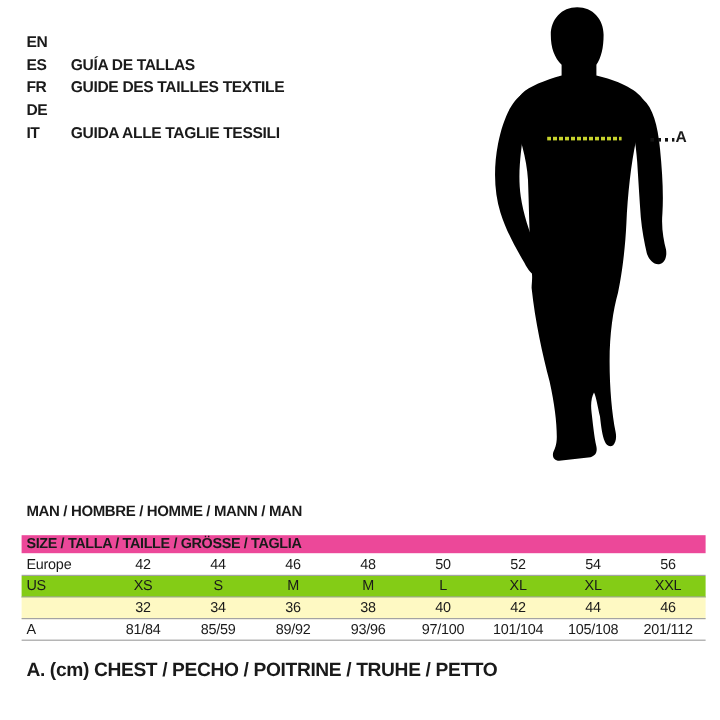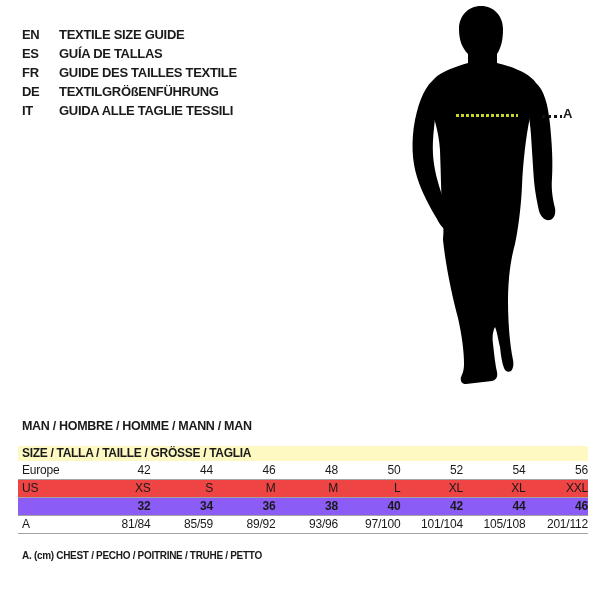--- a/index.html
+++ b/index.html
@@ -21,43 +21,41 @@
   .measure-yellow{left:456px;top:114px;width:62px;}
   .measure-black{left:542px;top:115px;width:20px;}
   .measure-label{left:563px;top:106px;font-size:13px;font-weight:bold;}
   
   .section-title{left:22px;top:419px;font-size:12.5px;font-weight:bold;letter-spacing:-0.3px;text-align:right;}
   
   .size-table{left:18px;top:446px;width:570px;}
   .thead{height:15px;line-height:15px;padding-left:4px;font-size:12px;font-weight:bold;letter-spacing:-0.3px;margin-bottom:1px;}
   .trow{display:flex;height:17px;line-height:17px;font-size:12px;letter-spacing:-0.2px;border-bottom:1px solid #a3a3a3;}
   .tlabel{width:66px;padding-left:4px;text-align:left;}
-  .tcell{flex:1;text-align:right;}
+  .tcell{flex:1;text-align:center;}
   
-  .footnote{left:22px;top:550px;font-size:10px;font-weight:bold;letter-spacing:-0.3px;}
+  .footnote{left:22px;top:550px;font-size:16px;font-weight:bold;letter-spacing:-0.3px;}
 </style>
 </head>
 <body>
 
 <div class="abs lang-list">
     <div class="lang-row">
       <div class="lang-code">EN</div>
-      <div>TEXTILE SIZE GUIDE</div>
     </div>
     <div class="lang-row">
       <div class="lang-code">ES</div>
       <div>GUÍA DE TALLAS</div>
     </div>
     <div class="lang-row">
       <div class="lang-code">FR</div>
       <div>GUIDE DES TAILLES TEXTILE</div>
     </div>
     <div class="lang-row">
       <div class="lang-code">DE</div>
-      <div>TEXTILGRÖßENFÜHRUNG</div>
     </div>
     <div class="lang-row">
       <div class="lang-code">IT</div>
       <div>GUIDA ALLE TAGLIE TESSILI</div>
     </div>
   </div>
 
 <div class="abs cats">
 </div>
 
@@ -122,45 +120,45 @@
 
 <div class="abs measure-line measure-yellow" style="background: repeating-linear-gradient(90deg, rgb(198, 210, 45) 0px, rgb(198, 210, 45) 3px, transparent 3px, transparent 5px);"></div>
 
 <div class="abs measure-line measure-black" style="background: repeating-linear-gradient(90deg, rgb(17, 17, 17) 0px, rgb(17, 17, 17) 3px, transparent 3px, transparent 6px);"></div>
 
 <div class="abs measure-label">A</div>
 
 <div class="abs section-title">MAN / HOMBRE / HOMME / MANN / MAN</div>
 
 <div class="abs size-table">
-  <div class="thead" style="background: #fef9c3;">SIZE / TALLA / TAILLE / GRÖSSE / TAGLIA</div>
+  <div class="thead" style="background: #ec4899;">SIZE / TALLA / TAILLE / GRÖSSE / TAGLIA</div>
   <div>
       <div class="trow">
         <div class="tlabel">Europe</div>
         <div class="tcell">42</div>
         <div class="tcell">44</div>
         <div class="tcell">46</div>
         <div class="tcell">48</div>
         <div class="tcell">50</div>
         <div class="tcell">52</div>
         <div class="tcell">54</div>
         <div class="tcell">56</div>
       </div>
-      <div class="trow" style="background: #ef4444;">
+      <div class="trow" style="background: #84cc16;">
         <div class="tlabel">US</div>
         <div class="tcell">XS</div>
         <div class="tcell">S</div>
         <div class="tcell">M</div>
         <div class="tcell">M</div>
         <div class="tcell">L</div>
         <div class="tcell">XL</div>
         <div class="tcell">XL</div>
         <div class="tcell">XXL</div>
       </div>
-      <div class="trow" style="background: #8b5cf6; font-weight: bold;">
+      <div class="trow" style="background: #fef9c3;">
         <div class="tlabel"></div>
         <div class="tcell">32</div>
         <div class="tcell">34</div>
         <div class="tcell">36</div>
         <div class="tcell">38</div>
         <div class="tcell">40</div>
         <div class="tcell">42</div>
         <div class="tcell">44</div>
         <div class="tcell">46</div>
       </div>

